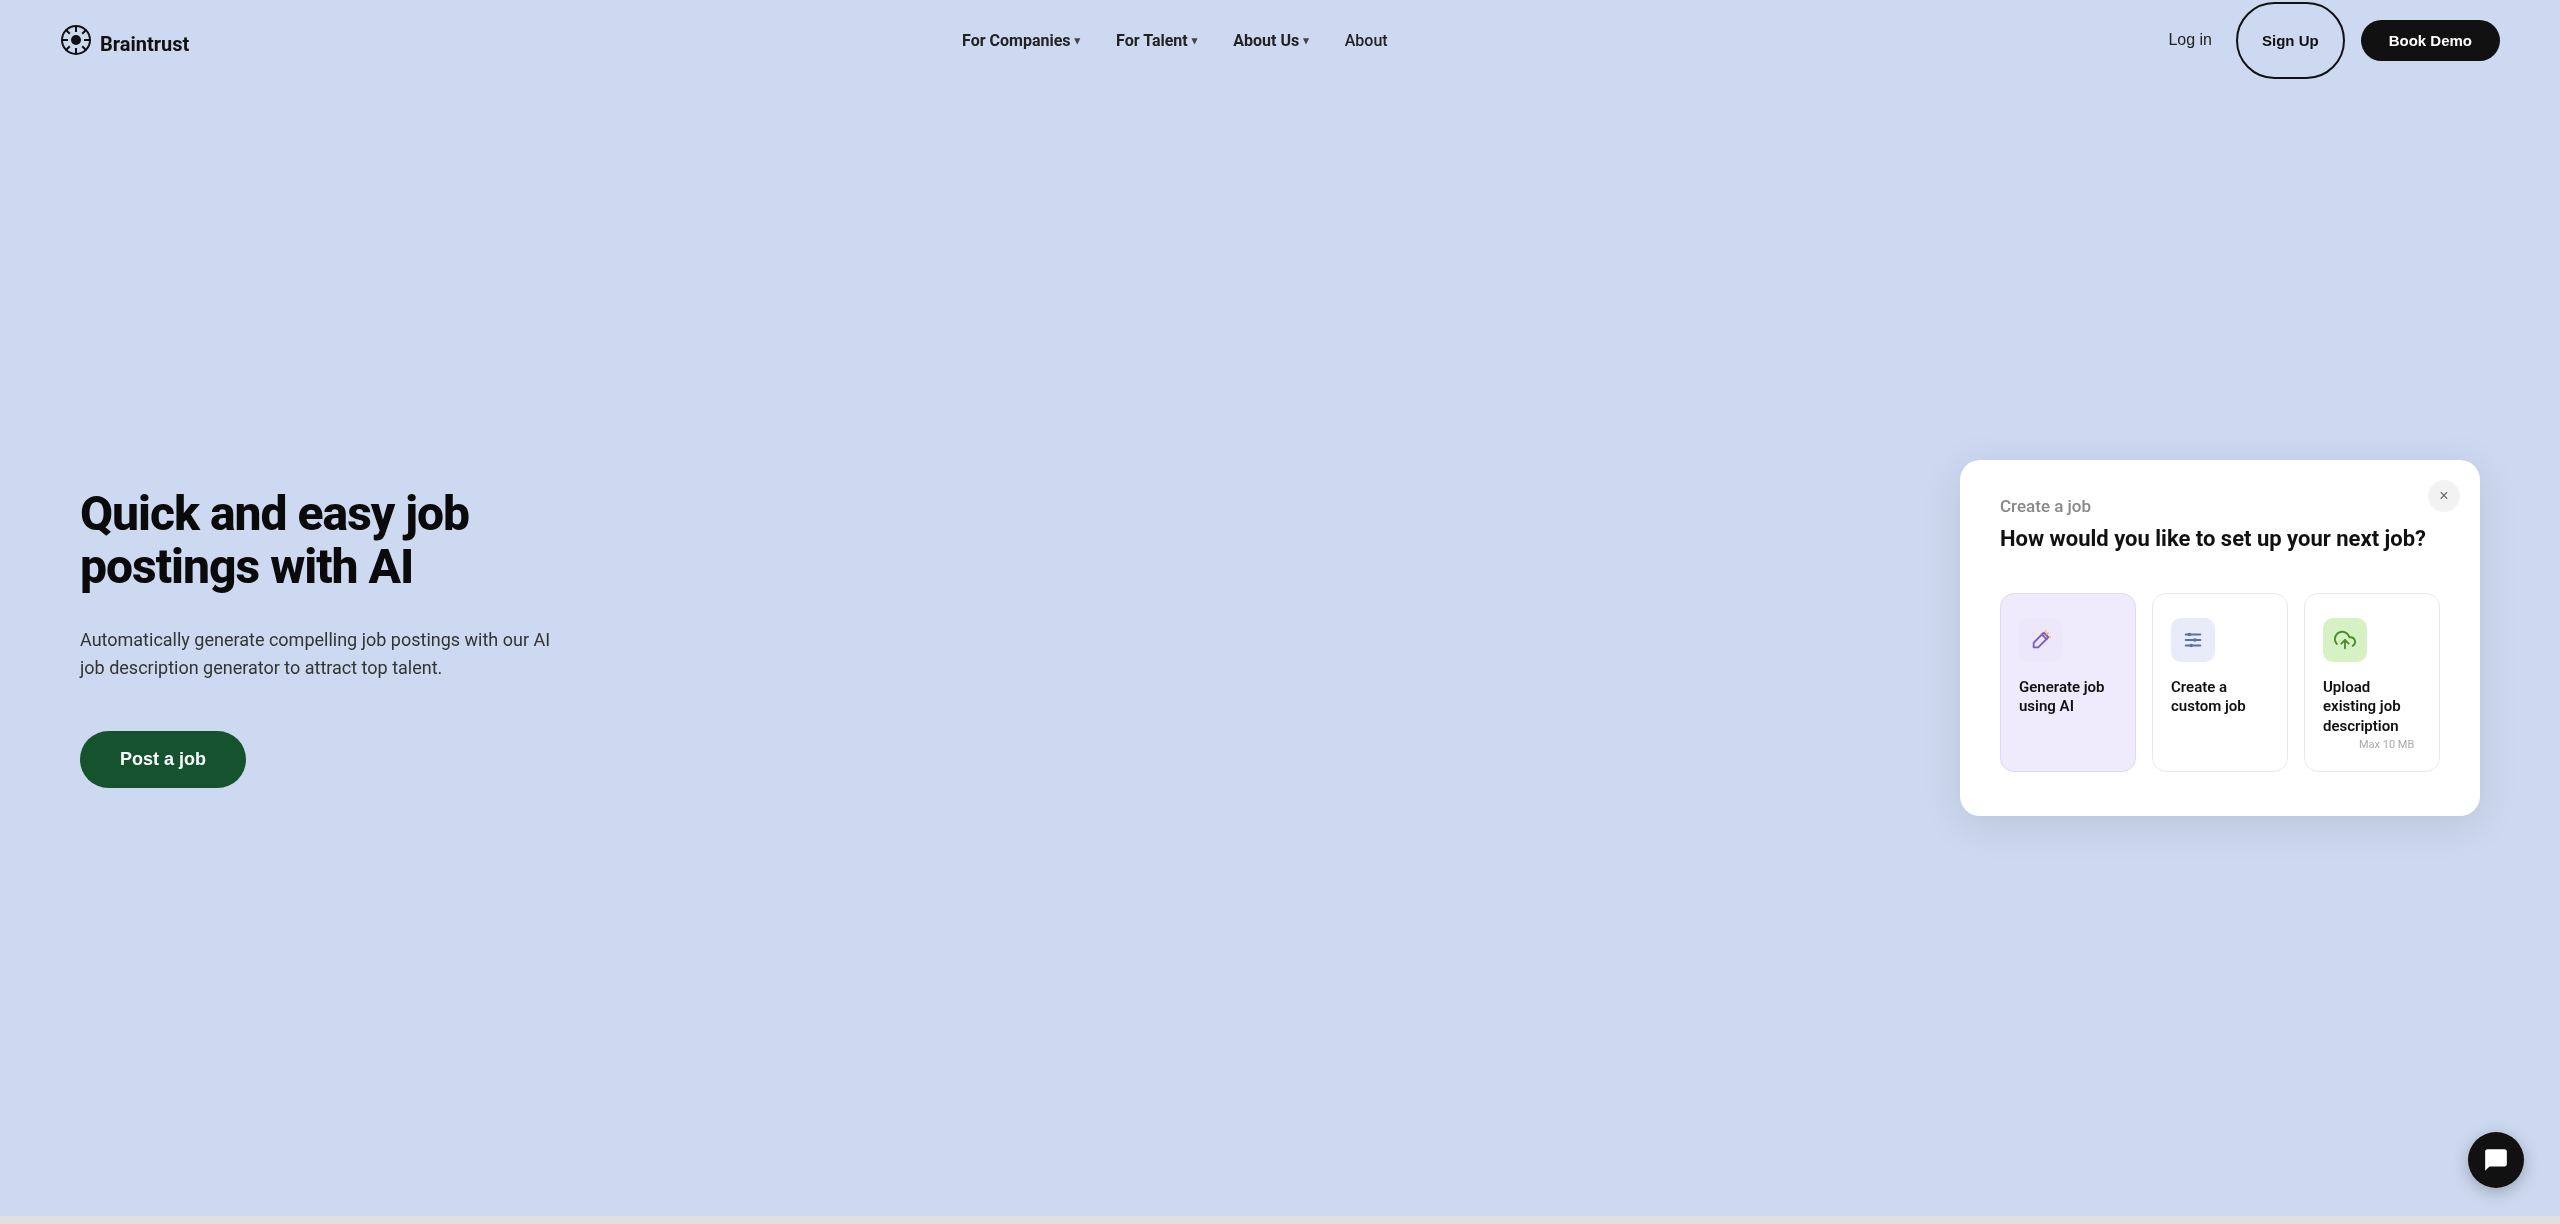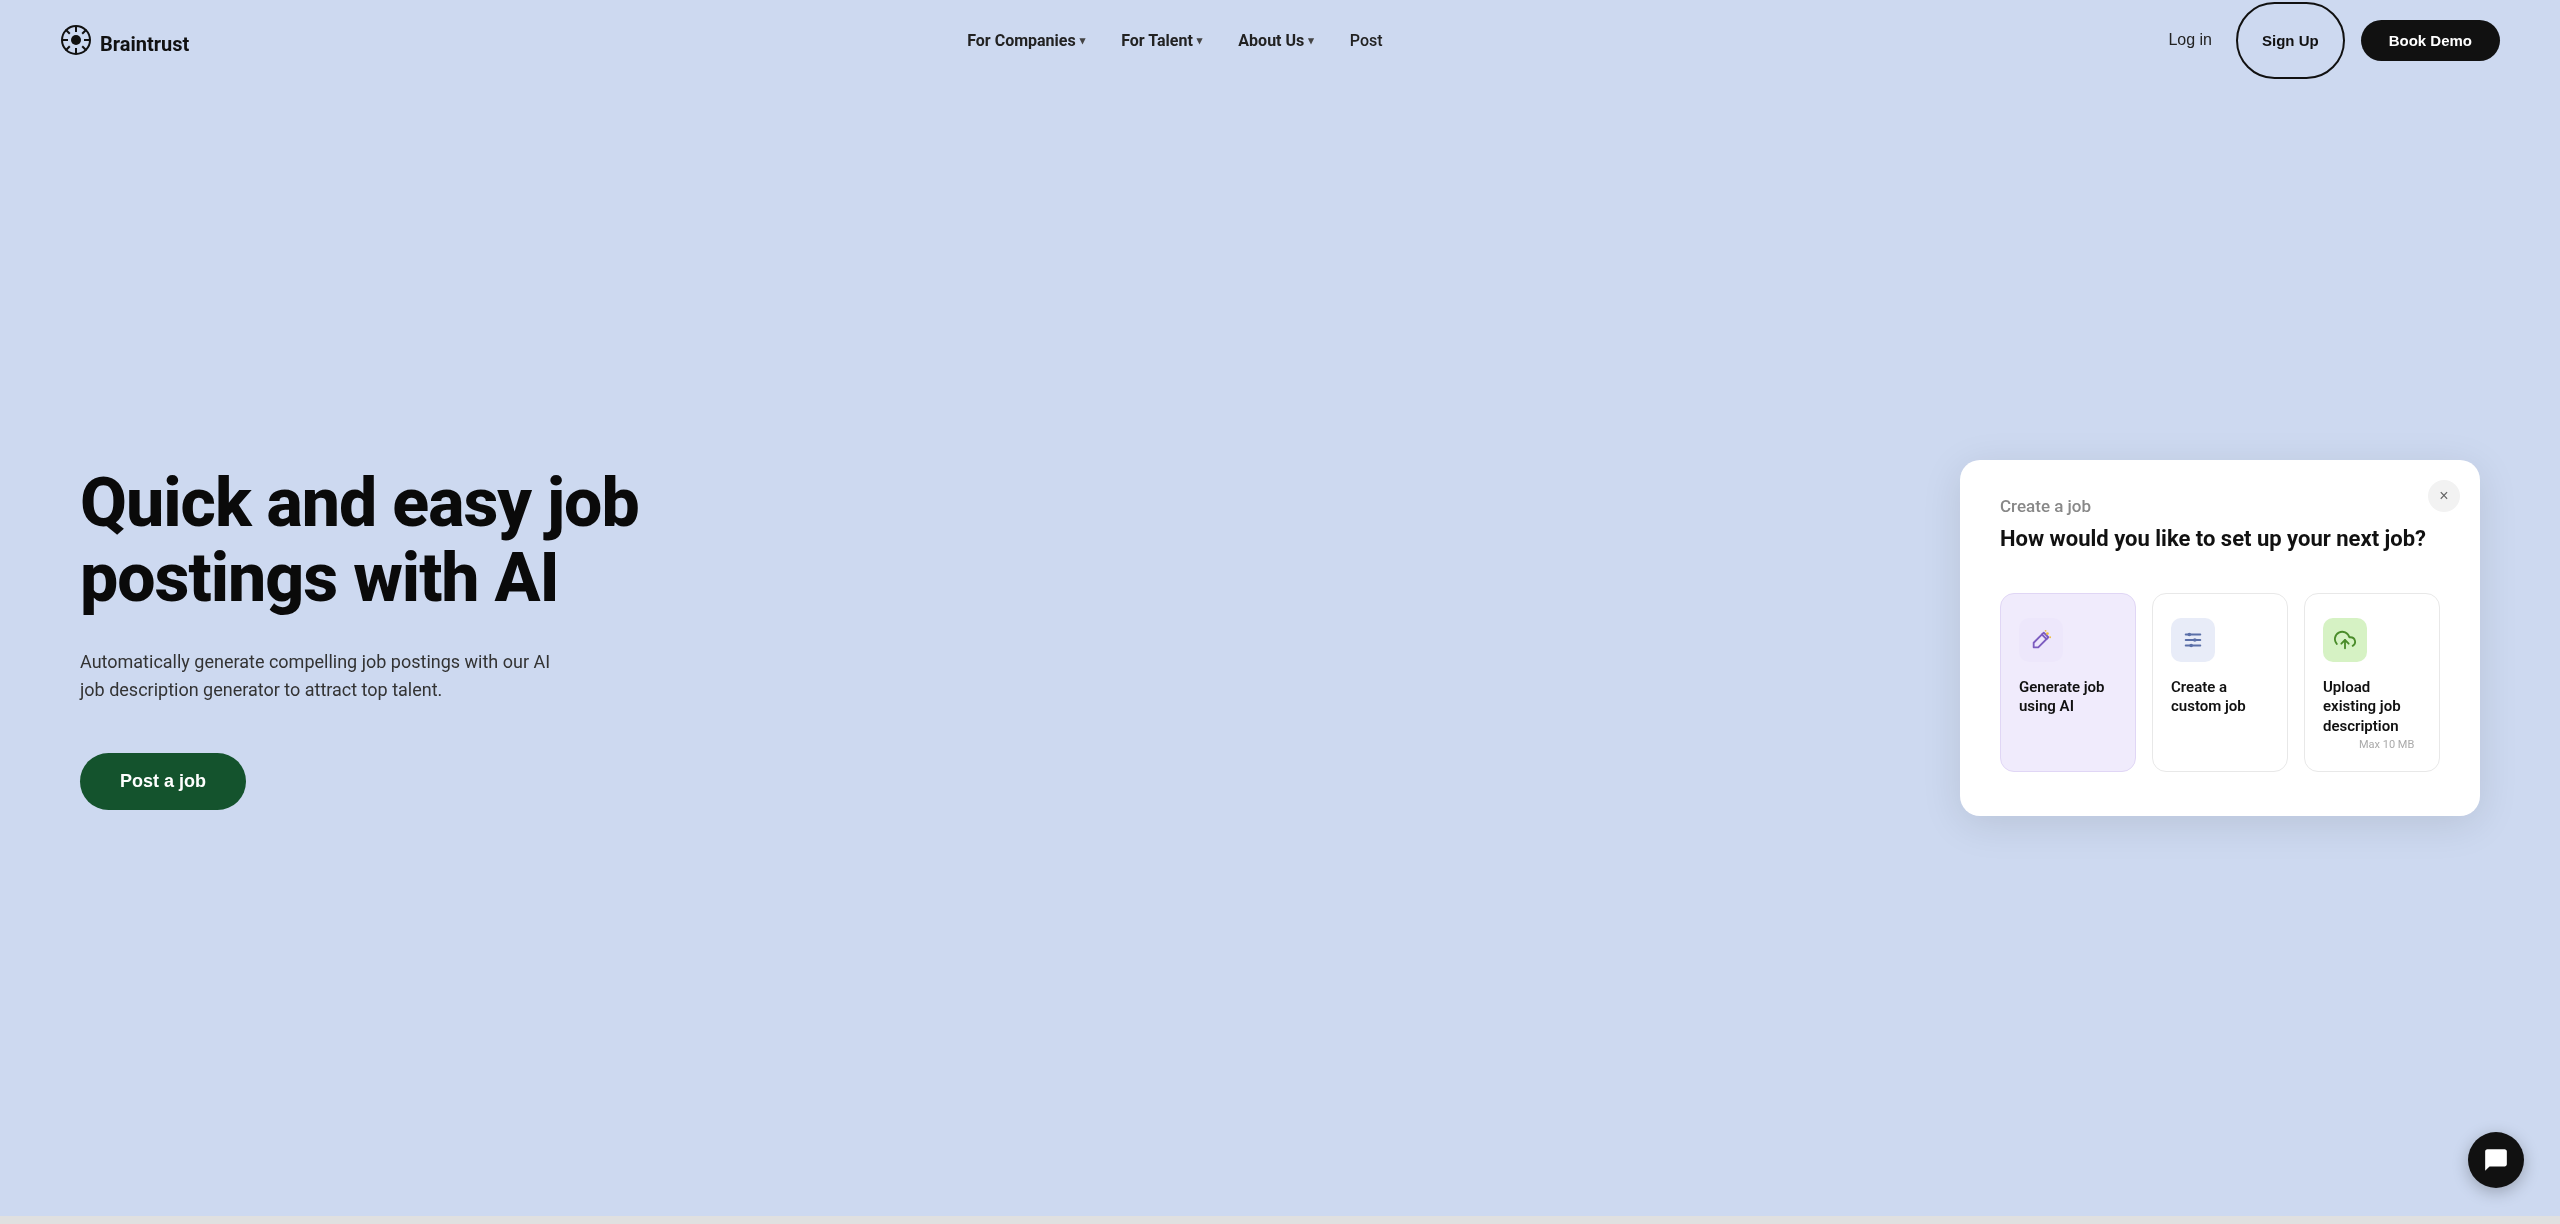--- a/index.html
+++ b/index.html
@@ -111,21 +111,21 @@
       padding: 60px 80px 80px 80px;
       min-height: calc(100vh - 80px - 8px);
       background-color: #cdd9f0;
     }
 
     .hero-left {
       max-width: 560px;
     }
 
     .hero-title {
-      font-size: 68px;
+      font-size: 48px;
       font-weight: 800;
       line-height: 1.1;
       color: #0a0a0a;
       margin-bottom: 32px;
       letter-spacing: -1px;
     }
 
     .hero-subtitle {
       font-size: 18px;
       color: #333;
@@ -305,21 +305,21 @@
     </a>
     <a class="nav-link" href="#">
       <span>For Talent</span>
       <span class="chevron">▾</span>
     </a>
     <a class="nav-link" href="#">
       <span>About Us</span>
       <span class="chevron">▾</span>
     </a>
     <a class="nav-link-plain" href="#">
-      <span>Post</span>
+      <span>About</span>
     </a>
   </div>
 
   <div class="nav-actions">
     <button class="btn-login">Log in</button>
     <button class="btn-signup">Sign Up</button>
     <button class="btn-book">Book Demo</button>
   </div>
 </nav>
 

